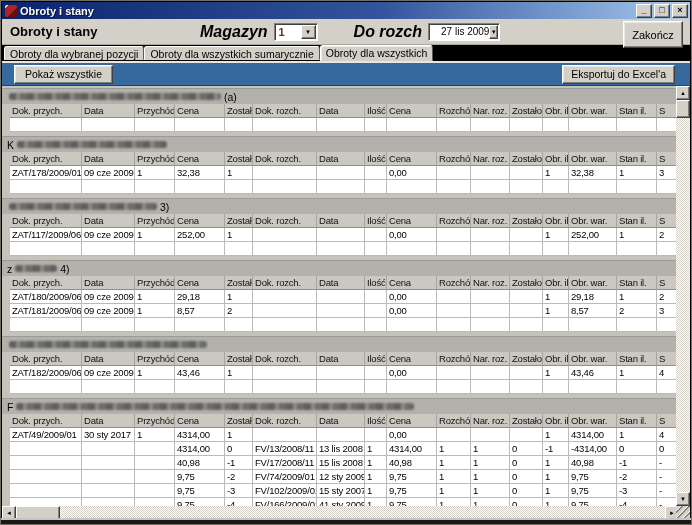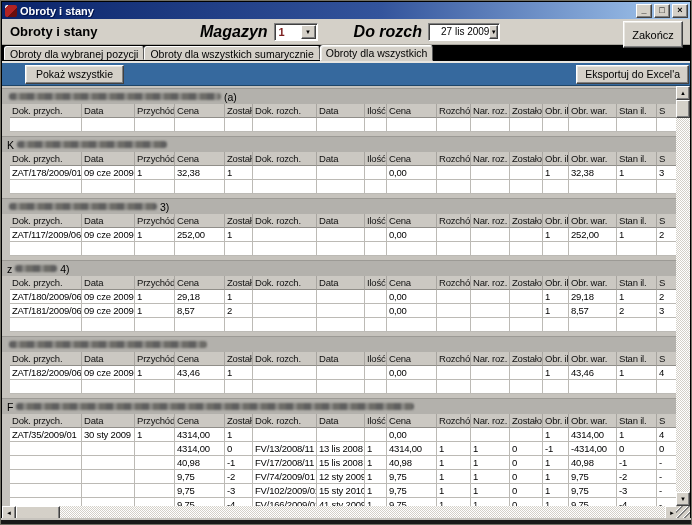--- a/index.html
+++ b/index.html
@@ -73,24 +73,24 @@
     background: #d4d0c8; font-size: 10.5px; padding: 1px 5px 1px 5px; height: 14px;
     border: 1px solid; border-color: #fff #5a5a5a #d4d0c8 #fff;
     border-radius: 3px 3px 0 0; white-space: nowrap; cursor: default;
   }
   .tab.active { height: 16px; font-weight: normal; border-bottom-color: #d4d0c8; box-shadow: inset 1px 1px 0 #eeeeea; }
 
   
   .bluebar {
     position: absolute; left: 1px; right: 1px; top: 60px; height: 25px;
     background: #36699e; border-top: 2px solid #e8e6e1; border-bottom: 1px solid #1e4568;
-    display: flex; align-items: center; padding-left: 11px;
+    display: flex; align-items: center;
   }
   .btn-showall { margin-left: 12px; height: 19px; padding: 0 10px; font-size: 10.5px; }
-  .btn-export { margin-left: auto; margin-right: 1px; height: 19px; padding: 0 8px; font-size: 10.5px; }
+  .btn-export { margin-left: auto; margin-right: 15px; height: 19px; padding: 0 8px; font-size: 10.5px; }
 
   
   .table-area {
     position: absolute; left: 1px; top: 85px; width: 677px; height: 420px;
     background: #c6c3bd; overflow: hidden; padding-top: 2px;
   }
   .section { margin-bottom: 4px; }
   .sec-title {
     height: 16px; background: #b3b1ac; border-top: 1px solid #9c9a95;
     display: flex; align-items: center; padding-left: 5px; font-size: 10.5px;
@@ -504,22 +504,22 @@
           <div class="cell c8">Cena</div>
           <div class="cell c9">Rozchód</div>
           <div class="cell c10">Nar. roz.</div>
           <div class="cell c11">Zostało</div>
           <div class="cell c12">Obr. il.</div>
           <div class="cell c13">Obr. war.</div>
           <div class="cell c14">Stan il.</div>
           <div class="cell c15">S</div>
         </div>
         <div class="trow tdata">
-          <div class="cell c0">ZAT/35/2009/01</div>
-          <div class="cell c1">30 sty 2009</div>
+          <div class="cell c0">ZAT/49/2009/01</div>
+          <div class="cell c1">30 sty 2017</div>
           <div class="cell c2">1</div>
           <div class="cell c3">4314,00</div>
           <div class="cell c4">1</div>
           <div class="cell c5"></div>
           <div class="cell c6"></div>
           <div class="cell c7"></div>
           <div class="cell c8">0,00</div>
           <div class="cell c9"></div>
           <div class="cell c10"></div>
           <div class="cell c11"></div>
@@ -582,21 +582,21 @@
           <div class="cell c14">-2</div>
           <div class="cell c15">-</div>
         </div>
         <div class="trow tdata">
           <div class="cell c0"></div>
           <div class="cell c1"></div>
           <div class="cell c2"></div>
           <div class="cell c3">9,75</div>
           <div class="cell c4">-3</div>
           <div class="cell c5">FV/102/2009/01</div>
-          <div class="cell c6">15 sty 2010</div>
+          <div class="cell c6">15 sty 2007</div>
           <div class="cell c7">1</div>
           <div class="cell c8">9,75</div>
           <div class="cell c9">1</div>
           <div class="cell c10">1</div>
           <div class="cell c11">0</div>
           <div class="cell c12">1</div>
           <div class="cell c13">9,75</div>
           <div class="cell c14">-3</div>
           <div class="cell c15">-</div>
         </div>

